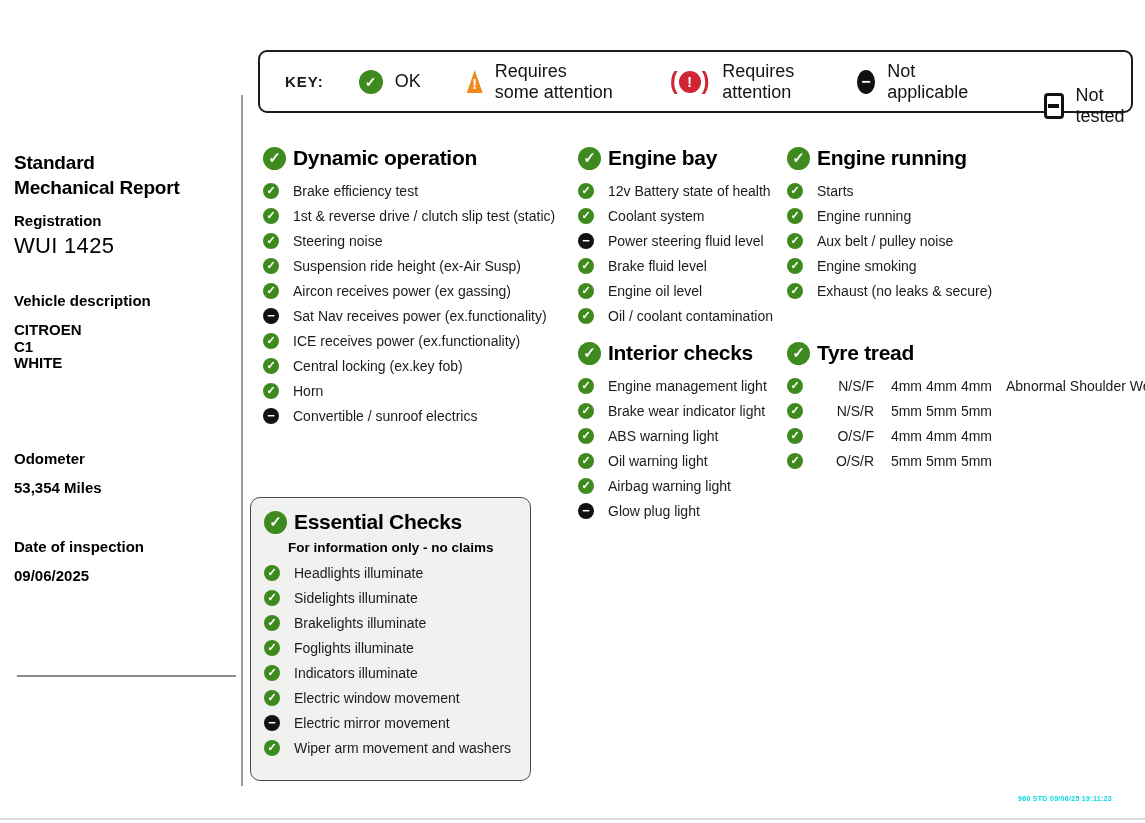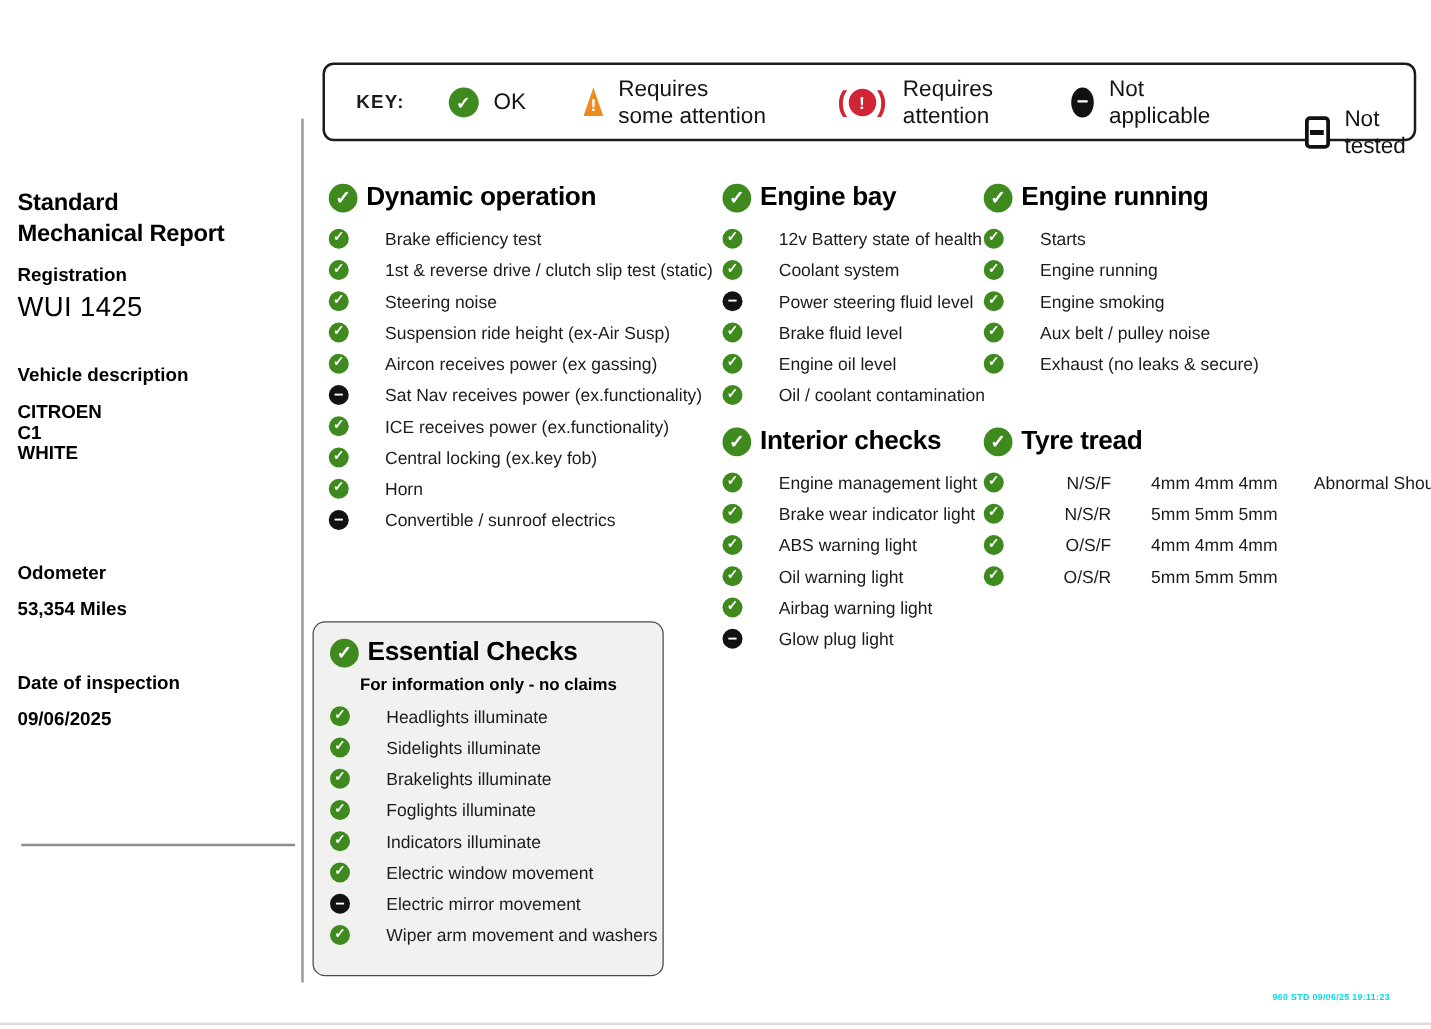--- a/index.html
+++ b/index.html
@@ -51,21 +51,21 @@
   .sb-veh-label{top:292px;} .sb-veh-value{top:322px;font-size:15px;font-weight:700;line-height:16.5px;color:#000;}
   .sb-odo-label{top:450px;} .sb-odo-value{top:479px;font-size:15px;font-weight:700;color:#000;text-align:right;}
   .sb-date-label{top:538px;} .sb-date-value{top:567px;font-size:15px;font-weight:700;color:#000;}
   .sb-line{position:absolute;left:17px;top:675px;width:219px;height:0;border-top:2px solid #8d8d8d;}
   .v-divider{position:absolute;left:241px;top:95px;width:2px;height:691px;background:#9b9b9b;}
   .bottom-line{position:absolute;left:0;top:818px;width:1145px;height:2px;background:#dcdcdc;}
   
   .section{position:absolute;}
   .sec-head{display:flex;align-items:center;gap:7px;margin-bottom:8px;}
   .sec-title{font-size:21px;font-weight:800;letter-spacing:-0.3px;color:#000;white-space:nowrap;}
-  .row{display:flex;align-items:center;gap:29px;height:25px;white-space:nowrap;}
+  .row{display:flex;align-items:center;gap:14px;height:25px;white-space:nowrap;}
   .lbl{font-size:14px;color:#1b1b1b;}
   #sec-dynamic{left:263px;top:146px;width:300px;}
   #sec-engine-bay{left:578px;top:146px;width:215px;}
   #sec-engine-running{left:787px;top:146px;width:355px;}
   #sec-interior{left:578px;top:341px;width:215px;}
   #sec-tyre{left:787px;top:341px;width:358px;text-align:right;}
   .tyre-label{font-size:14px;width:57px;flex:none;}
   .tyre-values{font-size:14px;width:104px;flex:none;}
   .tyre-note{font-size:14px;}
   
@@ -283,25 +283,25 @@
   <div class="row" data-status="ok">
       <span class="dot"></span>
       <span class="lbl">Starts</span>
     </div>
   <div class="row" data-status="ok">
       <span class="dot"></span>
       <span class="lbl">Engine running</span>
     </div>
   <div class="row" data-status="ok">
       <span class="dot"></span>
+      <span class="lbl">Aux belt / pulley noise</span>
+    </div>
+  <div class="row" data-status="ok">
+      <span class="dot"></span>
       <span class="lbl">Engine smoking</span>
-    </div>
-  <div class="row" data-status="ok">
-      <span class="dot"></span>
-      <span class="lbl">Aux belt / pulley noise</span>
     </div>
   <div class="row" data-status="ok">
       <span class="dot"></span>
       <span class="lbl">Exhaust (no leaks &amp; secure)</span>
     </div>
 </div>
 
 <div class="section" id="sec-tyre">
   <div class="sec-head">
     <span class="big-dot"></span>

